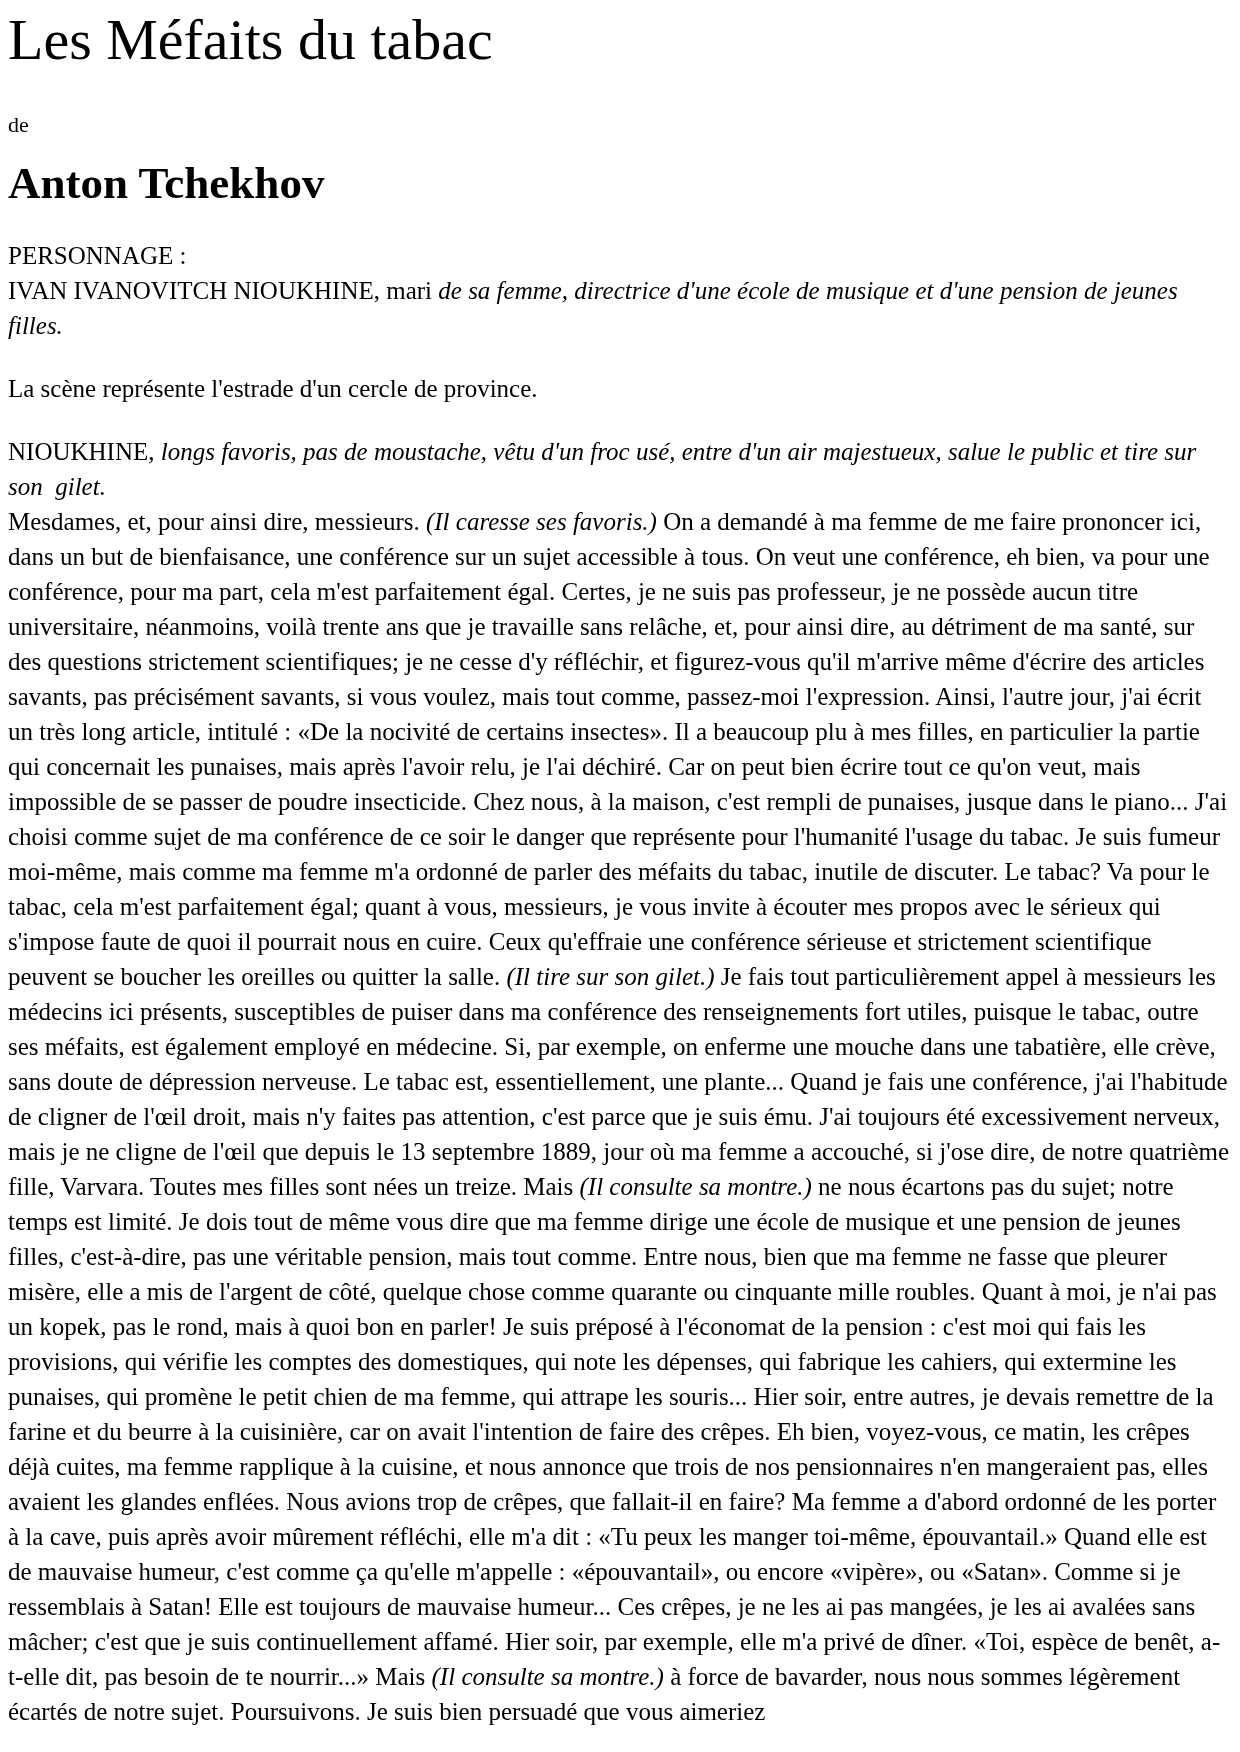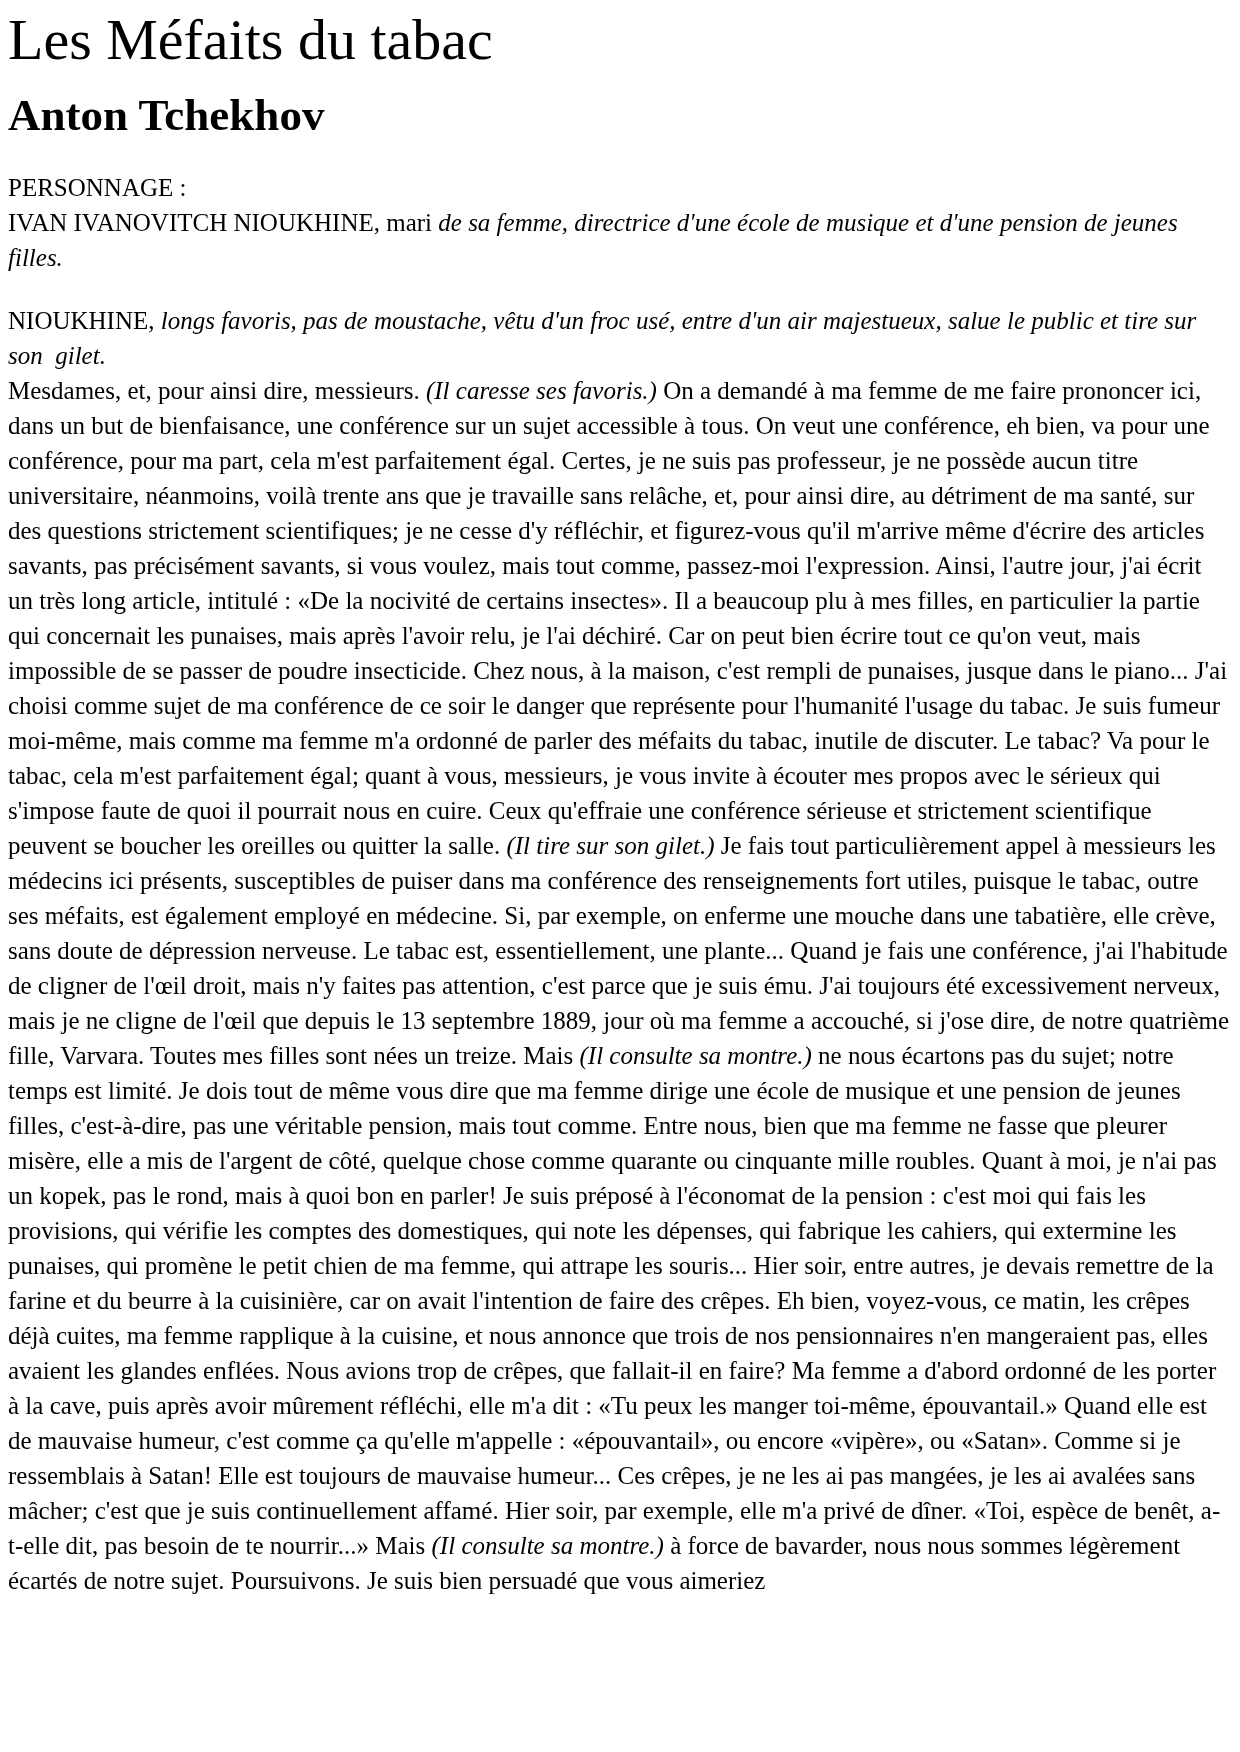--- a/index.html
+++ b/index.html
@@ -38,21 +38,23 @@
   .seg { white-space: pre-wrap; }
   .it  { font-style: italic; }
 </style>
 </head>
 <body>
 
 <div class="page">
 
   <h1 class="title">Les Méfaits du tabac</h1>
 
+  <p class="byline">de</p>
 
   <div class="author">Anton Tchekhov</div>
 
   <p class="cast"><span class="seg">PERSONNAGE :</span><br><span class="seg">IVAN IVANOVITCH NIOUKHINE, mari </span><span class="seg it">de sa femme, directrice d'une école de musique et d'une pension de jeunes filles.</span></p>
 
+  <p class="block">La scène représente l'estrade d'un cercle de province.</p>
 
   <p class="block"><span class="seg">NIOUKHINE, </span><span class="seg it">longs favoris, pas de moustache, vêtu d'un froc usé, entre d'un air majestueux, salue le public et tire sur son  gilet.</span><br><span class="seg">Mesdames, et, pour ainsi dire, messieurs. </span><span class="seg it">(Il caresse ses favoris.)</span><span class="seg"> On a demandé à ma femme de me faire prononcer ici, dans un but de bienfaisance, une conférence sur un sujet accessible à tous. On veut une conférence, eh bien, va pour une conférence, pour ma part, cela m'est parfaitement égal. Certes, je ne suis pas professeur, je ne possède aucun titre universitaire, néanmoins, voilà trente ans que je travaille sans relâche, et, pour ainsi dire, au détriment de ma santé, sur des questions strictement scientifiques; je ne cesse d'y réfléchir, et figurez-vous qu'il m'arrive même d'écrire des articles savants, pas précisément savants, si vous voulez, mais tout comme, passez-moi l'expression. Ainsi, l'autre jour, j'ai écrit un très long article, intitulé : «De la nocivité de certains insectes». Il a beaucoup plu à mes filles, en particulier la partie qui concernait les punaises, mais après l'avoir relu, je l'ai déchiré. Car on peut bien écrire tout ce qu'on veut, mais impossible de se passer de poudre insecticide. Chez nous, à la maison, c'est rempli de punaises, jusque dans le piano... J'ai choisi comme sujet de ma conférence de ce soir le danger que représente pour l'humanité l'usage du tabac. Je suis fumeur moi-même, mais comme ma femme m'a ordonné de parler des méfaits du tabac, inutile de discuter. Le tabac? Va pour le tabac, cela m'est parfaitement égal; quant à vous, messieurs, je vous invite à écouter mes propos avec le sérieux qui s'impose faute de quoi il pourrait nous en cuire. Ceux qu'effraie une conférence sérieuse et strictement scientifique peuvent se boucher les oreilles ou quitter la salle. </span><span class="seg it">(Il tire sur son gilet.)</span><span class="seg"> Je fais tout particulièrement appel à messieurs les médecins ici présents, susceptibles de puiser dans ma conférence des renseignements fort utiles, puisque le tabac, outre ses méfaits, est également employé en médecine. Si, par exemple, on enferme une mouche dans une tabatière, elle crève, sans doute de dépression nerveuse. Le tabac est, essentiellement, une plante... Quand je fais une conférence, j'ai l'habitude de cligner de l'œil droit, mais n'y faites pas attention, c'est parce que je suis ému. J'ai toujours été excessivement nerveux, mais je ne cligne de l'œil que depuis le 13 septembre 1889, jour où ma femme a accouché, si j'ose dire, de notre quatrième fille, Varvara. Toutes mes filles sont nées un treize. Mais </span><span class="seg it">(Il consulte sa montre.)</span><span class="seg"> ne nous écartons pas du sujet; notre temps est limité. Je dois tout de même vous dire que ma femme dirige une école de musique et une pension de jeunes filles, c'est-à-dire, pas une véritable pension, mais tout comme. Entre nous, bien que ma femme ne fasse que pleurer misère, elle a mis de l'argent de côté, quelque chose comme quarante ou cinquante mille roubles. Quant à moi, je n'ai pas un kopek, pas le rond, mais à quoi bon en parler! Je suis préposé à l'économat de la pension : c'est moi qui fais les provisions, qui vérifie les comptes des domestiques, qui note les dépenses, qui fabrique les cahiers, qui extermine les punaises, qui promène le petit chien de ma femme, qui attrape les souris... Hier soir, entre autres, je devais remettre de la farine et du beurre à la cuisinière, car on avait l'intention de faire des crêpes. Eh bien, voyez-vous, ce matin, les crêpes déjà cuites, ma femme rapplique à la cuisine, et nous annonce que trois de nos pensionnaires n'en mangeraient pas, elles avaient les glandes enflées. Nous avions trop de crêpes, que fallait-il en faire? Ma femme a d'abord ordonné de les porter à la cave, puis après avoir mûrement réfléchi, elle m'a dit : «Tu peux les manger toi-même, épouvantail.» Quand elle est de mauvaise humeur, c'est comme ça qu'elle m'appelle : «épouvantail», ou encore «vipère», ou «Satan». Comme si je ressemblais à Satan! Elle est toujours de mauvaise humeur... Ces crêpes, je ne les ai pas mangées, je les ai avalées sans mâcher; c'est que je suis continuellement affamé. Hier soir, par exemple, elle m'a privé de dîner. «Toi, espèce de benêt, a-t-elle dit, pas besoin de te nourrir...» Mais </span><span class="seg it">(Il consulte sa montre.)</span><span class="seg"> à force de bavarder, nous nous sommes légèrement écartés de notre sujet. Poursuivons. Je suis bien persuadé que vous aimeriez</span></p>
 
 </div>
 
 </body></html>

